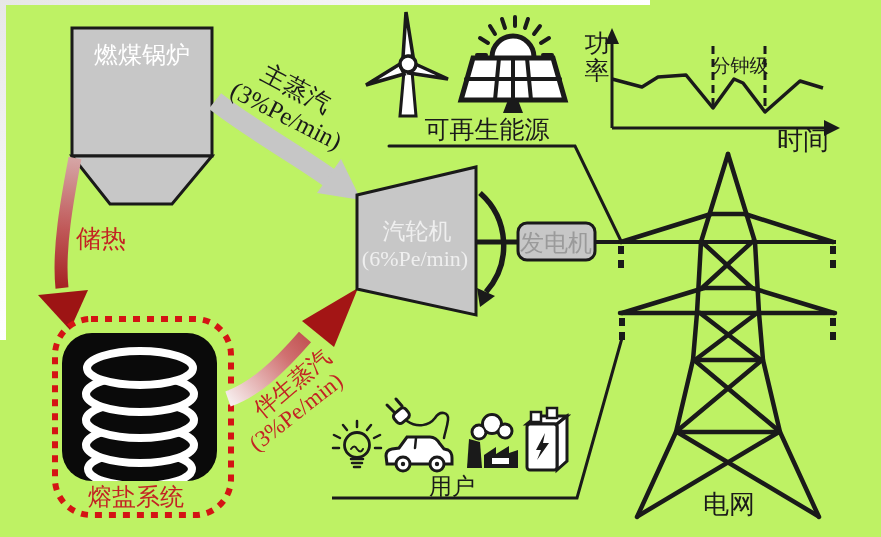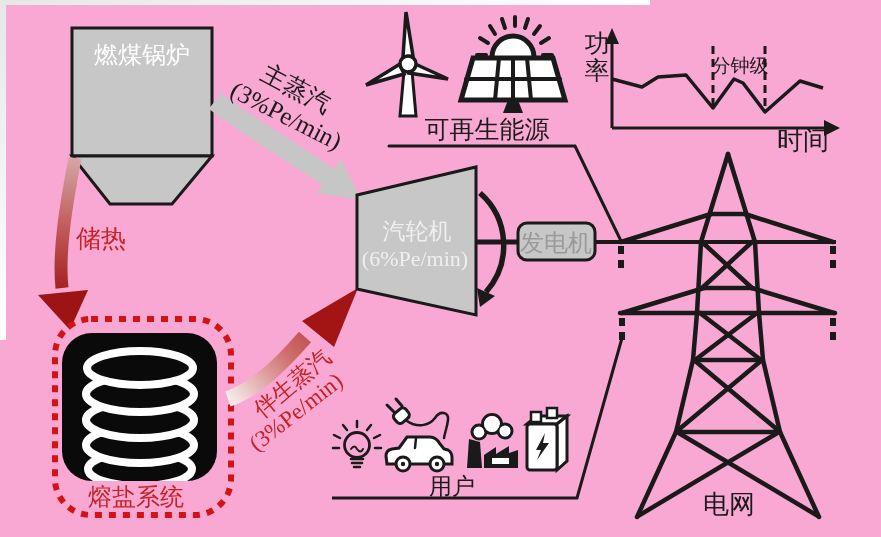--- a/index.html
+++ b/index.html
@@ -1,16 +1,16 @@
 <!DOCTYPE html>
 <html><head>
 <meta charset="utf-8">
 <style>
   html,body{margin:0;padding:0;background:#fff;}
-  #canvas{position:relative;width:881px;height:537px;overflow:hidden;background:#f9a8d4;}
+  #canvas{position:relative;width:881px;height:537px;overflow:hidden;background:#bef264;}
   svg{display:block;}
   text{font-family:"Liberation Serif","DejaVu Serif",serif;}
 </style>
 </head>
 <body>
 
 <div id="canvas">
 <svg width="881" height="537" viewBox="0 0 881 537">
   <defs>
     <linearGradient id="gradHeat" gradientUnits="userSpaceOnUse" x1="75" y1="160" x2="66" y2="300">

